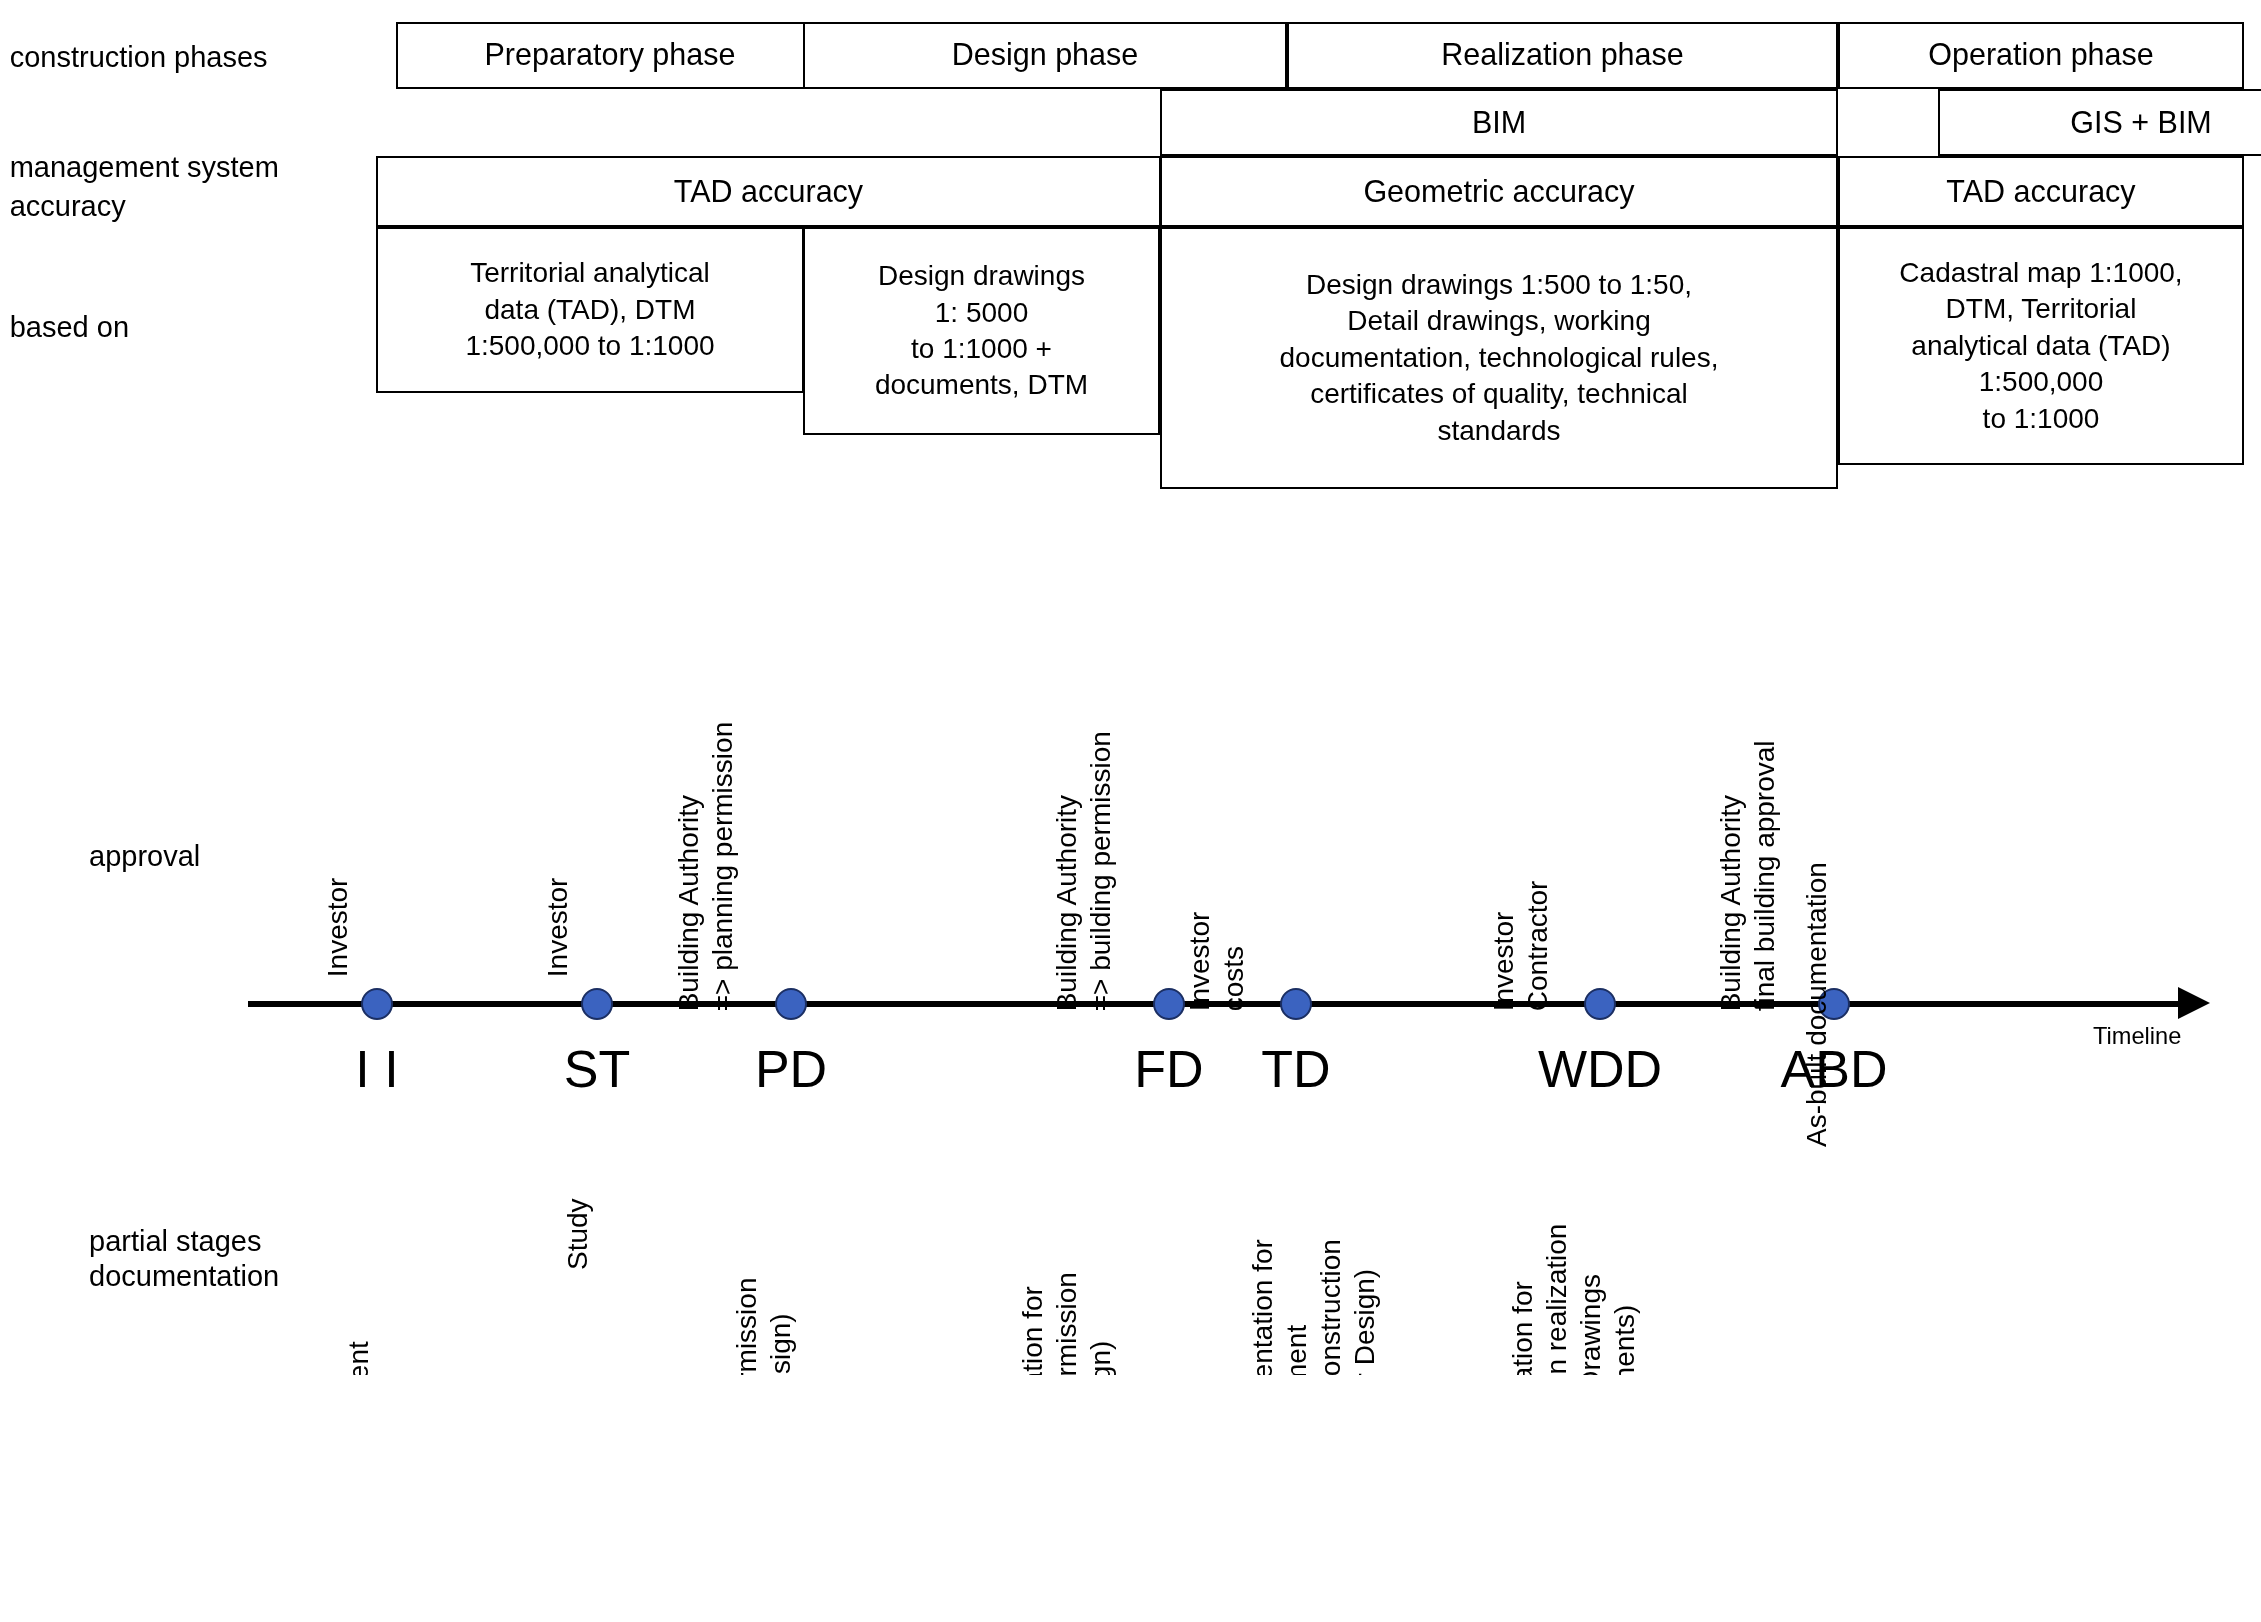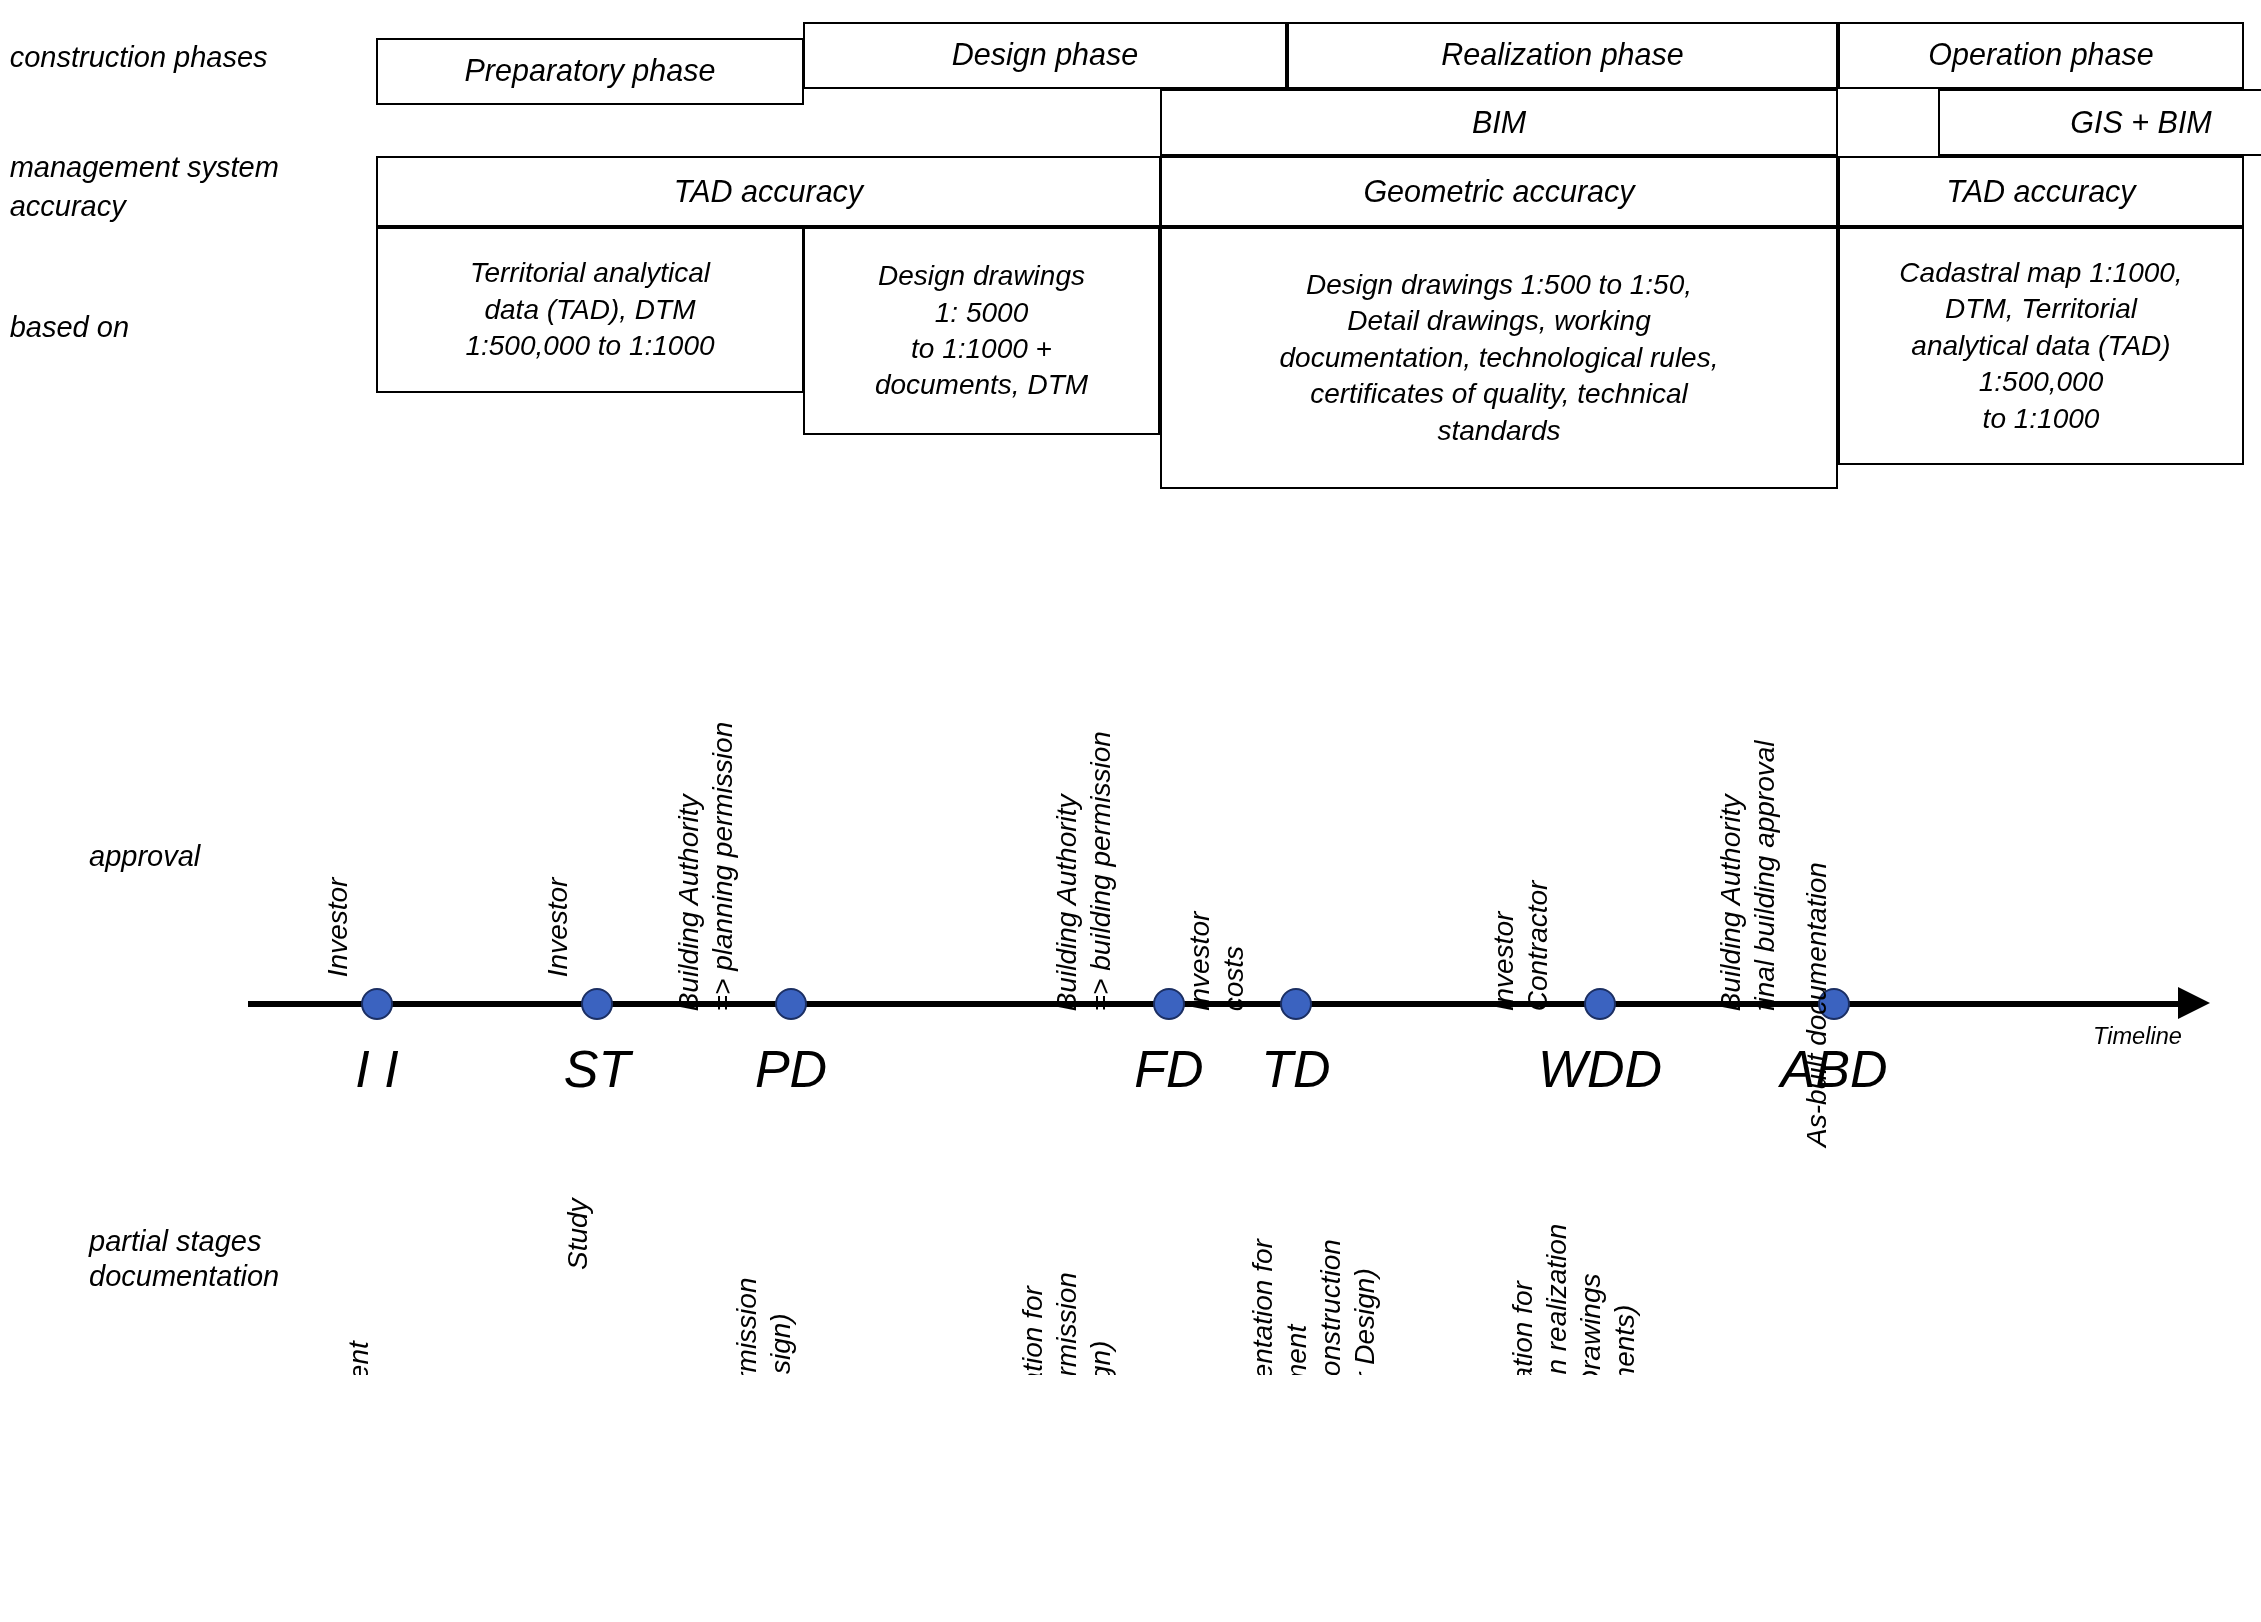--- a/index.html
+++ b/index.html
@@ -8,21 +8,20 @@
     background: #ffffff;
   }
   #root {
     position: relative;
     width: 2261px;
     height: 1375px;
     background: #ffffff;
     font-family: "Liberation Sans", sans-serif;
     color: #000000;
     overflow: hidden;
-    font-style: italic;
   }
   .abs { position: absolute; }
 
   
   .rowlabel {
     font-size: 29px;
     line-height: 1.22;
     color: #000;
     text-align: left;
     white-space: pre-line;
@@ -108,21 +107,21 @@
 
   <div class="abs rowlabel" style="left:9.7px; top:189px;">accuracy</div>
 
   <div class="abs rowlabel" style="left:9.7px; top:310px;">based on</div>
 
   <div class="abs rowlabel" style="left:89px; top:839px;">approval</div>
 
   <div class="abs rowlabel" style="left:89px; top:1224px;">partial stages
 documentation</div>
 
-  <div class="cell" style="left:376px; top:21.5px;  width:428px;  height:67px;margin-top:16px;">Preparatory phase</div>
+  <div class="cell" style="left:396px; top:21.5px;  width:428px;  height:67px;">Preparatory phase</div>
   <div class="cell" style="left:803px; top:21.5px; width:484px;  height:67px;">Design phase</div>
   <div class="cell" style="left:1287px; top:21.5px; width:551px;  height:67px;">Realization phase</div>
   <div class="cell" style="left:1838px; top:21.5px; width:406px;  height:67px;">Operation  phase</div>
 
   <div class="cell" style="left:1160px; top:89px; width:678px;  height:67px;">BIM</div>
   <div class="cell" style="left:1938px; top:89px; width:406px;  height:67px;text-align:right;">GIS + BIM</div>
 
   <div class="cell" style="left:376px;  top:156px; width:785px; height:71px;">TAD accuracy</div>
   <div class="cell" style="left:1160px; top:156px; width:678px;  height:71px;">Geometric accuracy</div>
   <div class="cell" style="left:1838px; top:156px; width:406px;  height:71px;">TAD accuracy</div>

